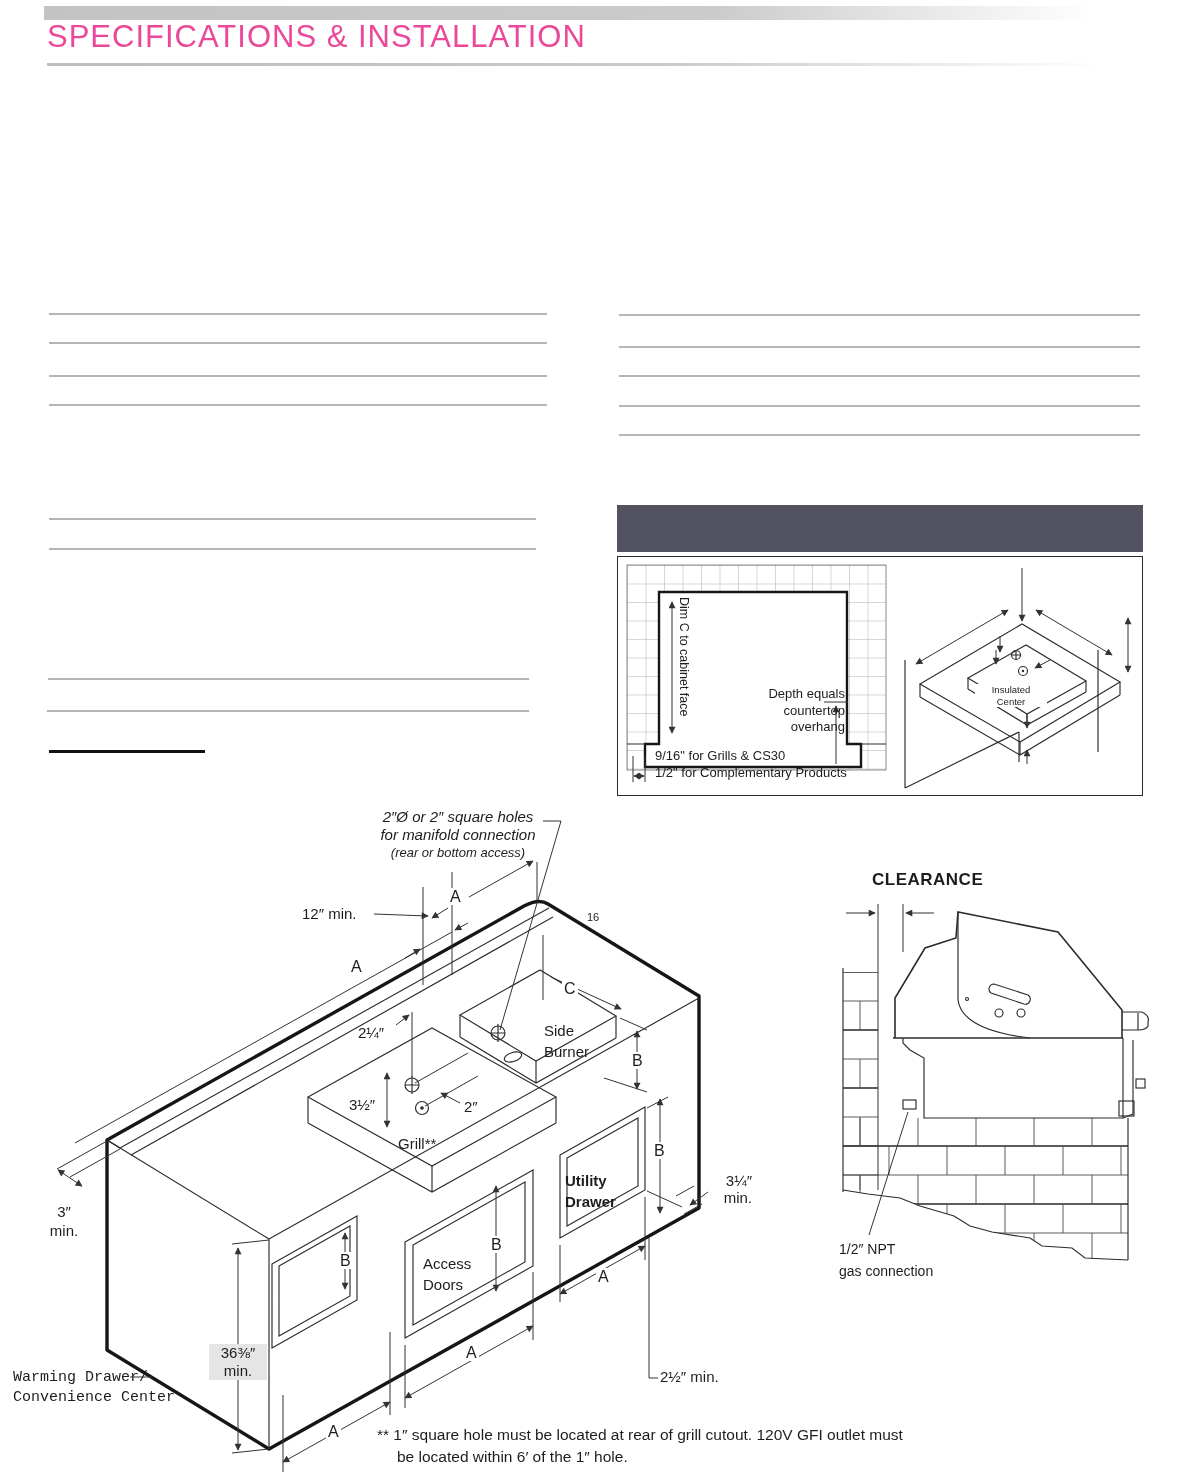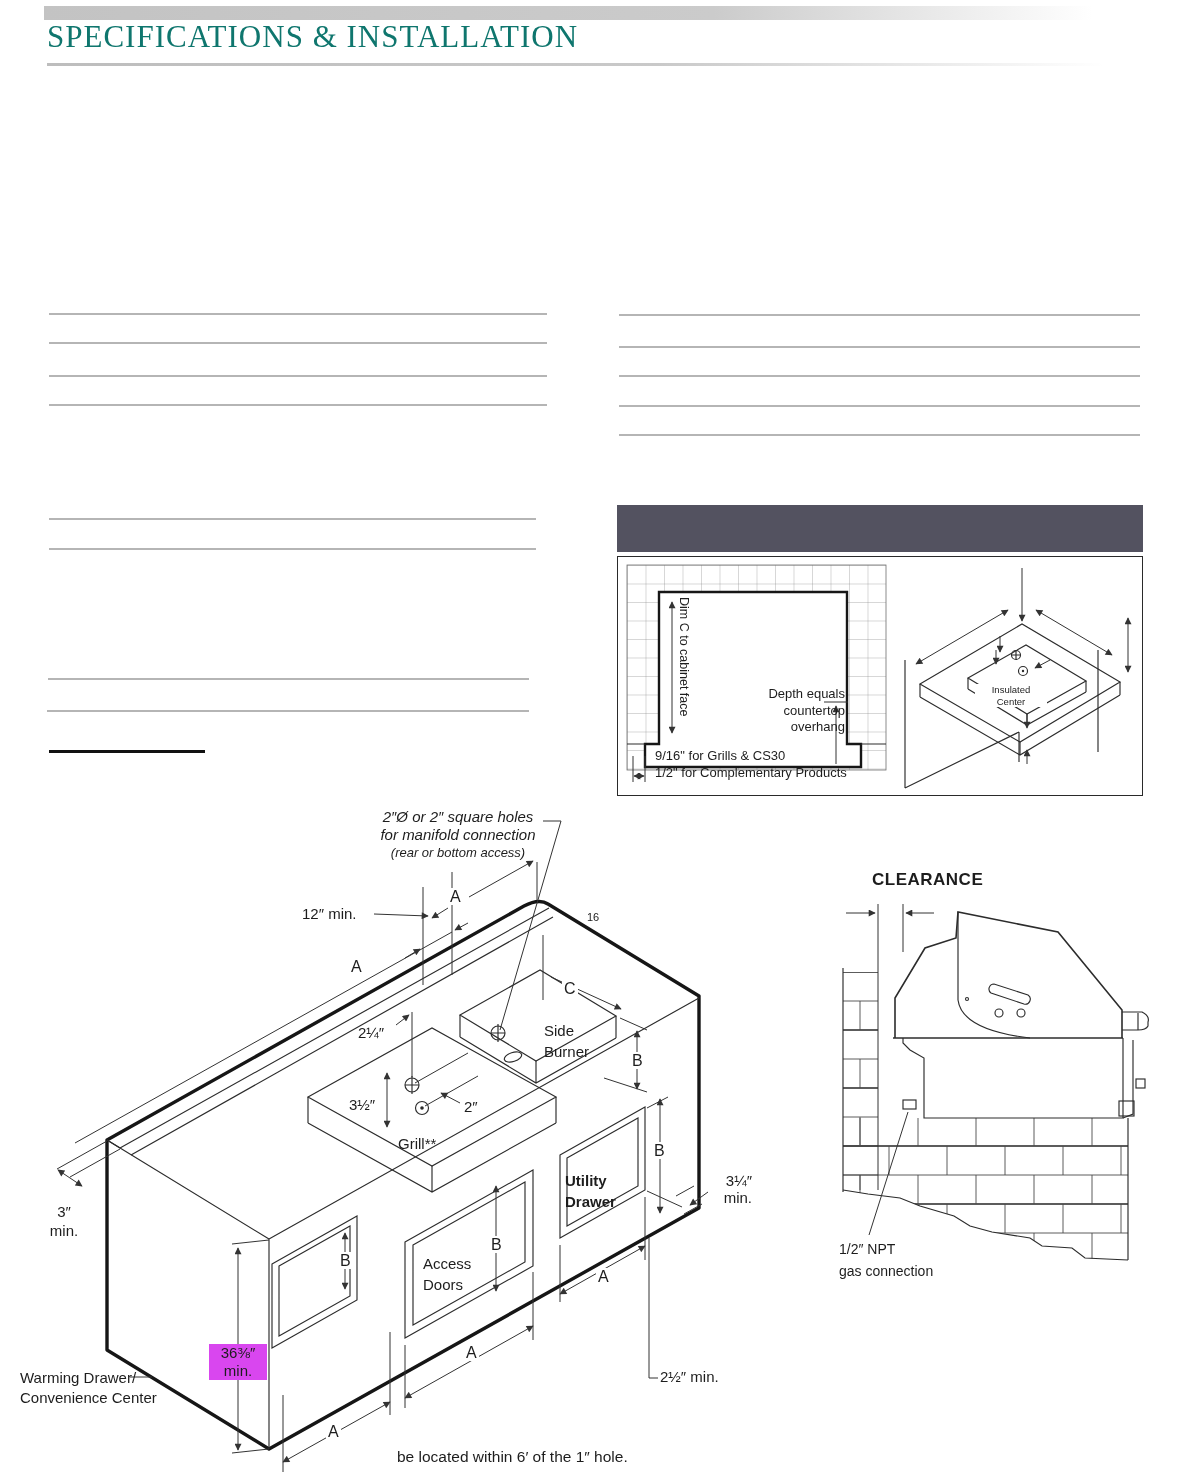--- a/index.html
+++ b/index.html
@@ -3,22 +3,22 @@
 <meta charset="utf-8">
 <style>
   html,body{margin:0;padding:0;background:#fff;}
   #page{position:relative;width:1202px;height:1480px;background:#fff;overflow:hidden;
         font-family:"Liberation Sans",sans-serif;color:#222;}
   .abs{position:absolute;}
   .rule{position:absolute;height:2px;background:#b5b5b5;}
   .rule-black{position:absolute;height:3px;background:#111;}
   #topbar{left:44px;top:6px;width:1116px;height:14px;
           background:linear-gradient(to right,#c3c3c3 0%,#cbcbcb 60%,rgba(255,255,255,0) 94%);}
-  #title{left:47px;top:19px;font-family:Liberation Serif, serif;
-         font-size:31px;letter-spacing:1px;color:#0f766e;white-space:nowrap;}
+  #title{left:47px;top:19px;font-family:Liberation Sans, sans-serif;
+         font-size:31px;letter-spacing:1px;color:#ec4899;white-space:nowrap;}
   #titlerule{left:47px;top:63px;width:1113px;height:3px;
          background:linear-gradient(to right,#bdbdbd 0%,#c9c9c9 55%,rgba(255,255,255,0) 95%);}
   #specheader{left:617px;top:505px;width:526px;height:47px;background:#535260;}
   #specbox{left:617px;top:556px;width:524px;height:238px;border:1.5px solid #2a2a2a;background:#fff;}
   .lbl{position:absolute;font-size:15px;line-height:18px;color:#1d1d1d;white-space:nowrap;}
   .lbl-s{font-size:13px;line-height:16px;}
   .dimlbl{position:absolute;font-size:16px;color:#1d1d1d;background:#fff;padding:0 2px;line-height:17px;}
   .sup{position:absolute;font-size:11px;color:#1d1d1d;}
   .c2{line-height:21px;}
   svg{position:absolute;left:0;top:0;}
@@ -250,29 +250,30 @@
   </div>
   <div class="dimlbl" style="left:338px;top:1252px;">B</div>
   <div class="lbl c2" style="left:423px;top:1253px;">
     <div>Access</div>
     <div>Doors</div>
   </div>
   <div class="dimlbl" style="left:489px;top:1236px;">B</div>
   <div class="dimlbl" style="left:464px;top:1344px;">A</div>
   <div class="dimlbl" style="left:596px;top:1268px;">A</div>
   <div class="lbl" style="left:660px;top:1368px;">2½″ min.</div>
-  <div class="abs" style="left:209px;top:1344px;width:58px;text-align:center;font-size:15px;line-height:18px;color:#1d1d1d;background:#d946ef;">
+  <div class="abs" style="left:209px;top:1344px;width:58px;text-align:center;font-size:15px;line-height:18px;color:#1d1d1d;background:#e5e5e5;">
     <div>36⅜″</div>
     <div>min.</div>
   </div>
-  <div class="lbl" style="left:20px;top:1368px;line-height:20px;">
+  <div class="lbl" style="left:13px;top:1368px;line-height:20px;font-family:Liberation Mono, monospace;">
     <div>Warming Drawer/</div>
     <div>Convenience Center</div>
   </div>
   <div class="dimlbl" style="left:326px;top:1423px;">A</div>
+  <div class="lbl" style="left:377px;top:1426px;font-size:15.5px;">** 1″ square hole must be located at rear of  grill cutout. 120V GFI outlet must</div>
   <div class="lbl" style="left:397px;top:1448px;font-size:15.5px;">be located within 6′ of the 1″ hole.</div>
 
   <div class="lbl" style="left:872px;top:871px;font-size:17px;font-weight:bold;letter-spacing:0.5px;">CLEARANCE</div>
   <div class="lbl" style="left:839px;top:1238px;font-size:14px;line-height:22px;">
     <div>1/2″ NPT</div>
     <div>gas connection</div>
   </div>
 
 </div>
 

